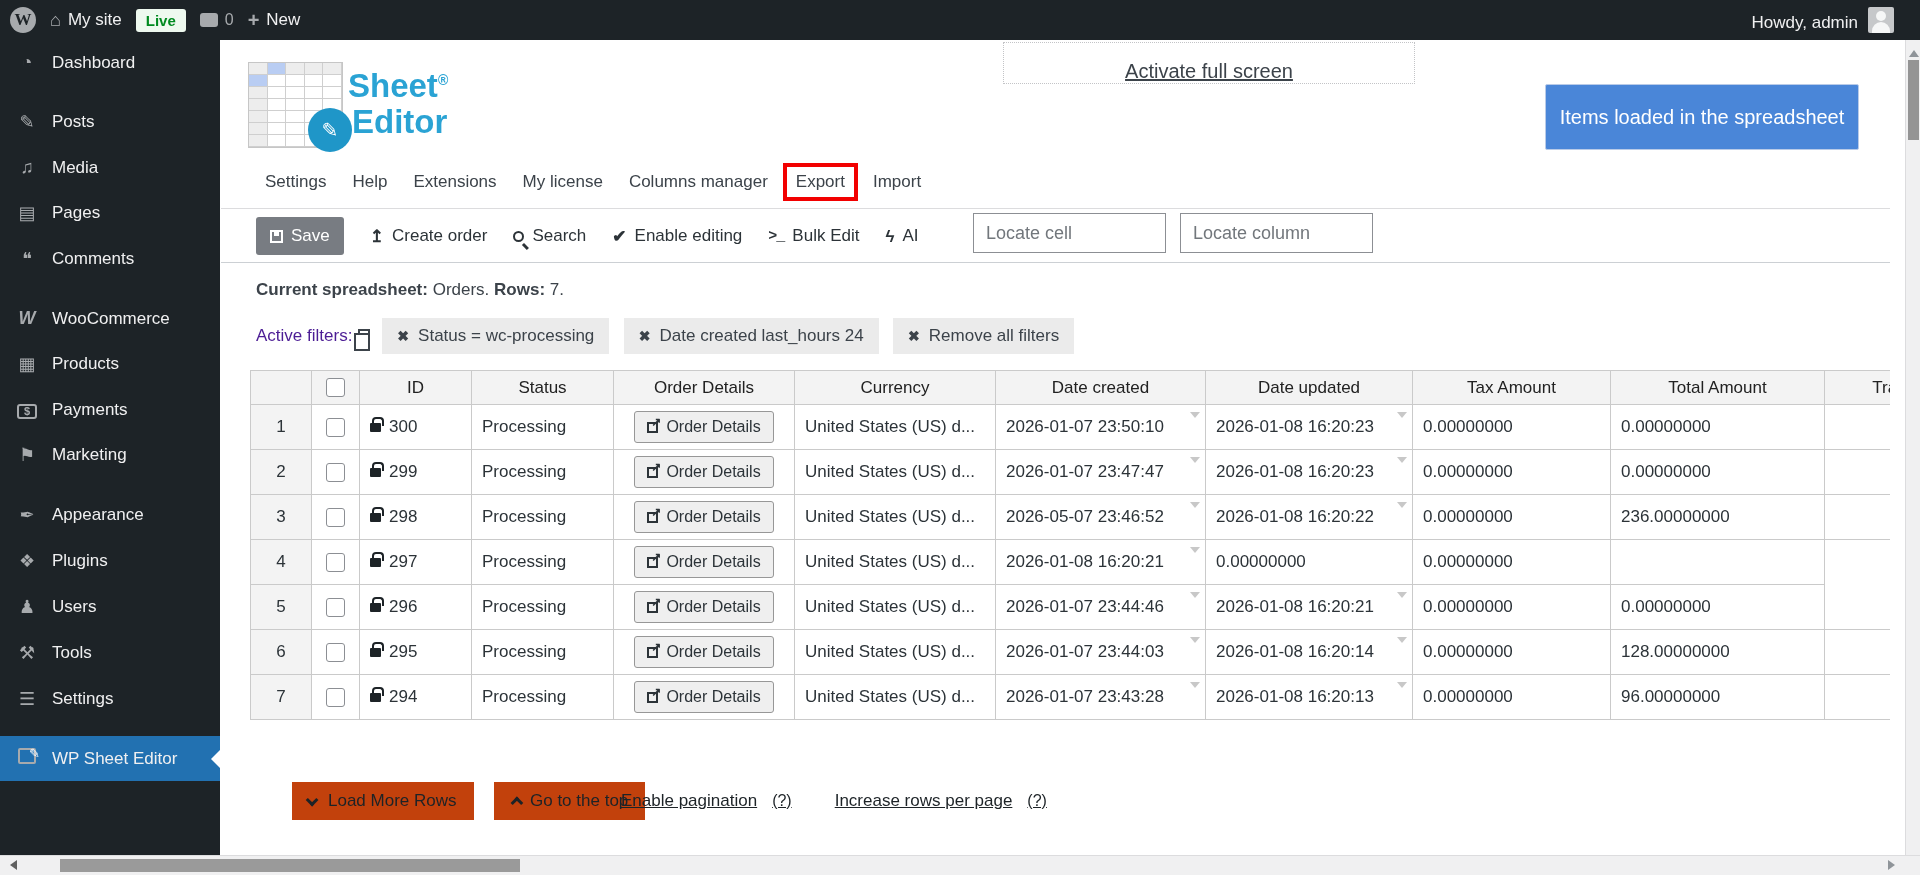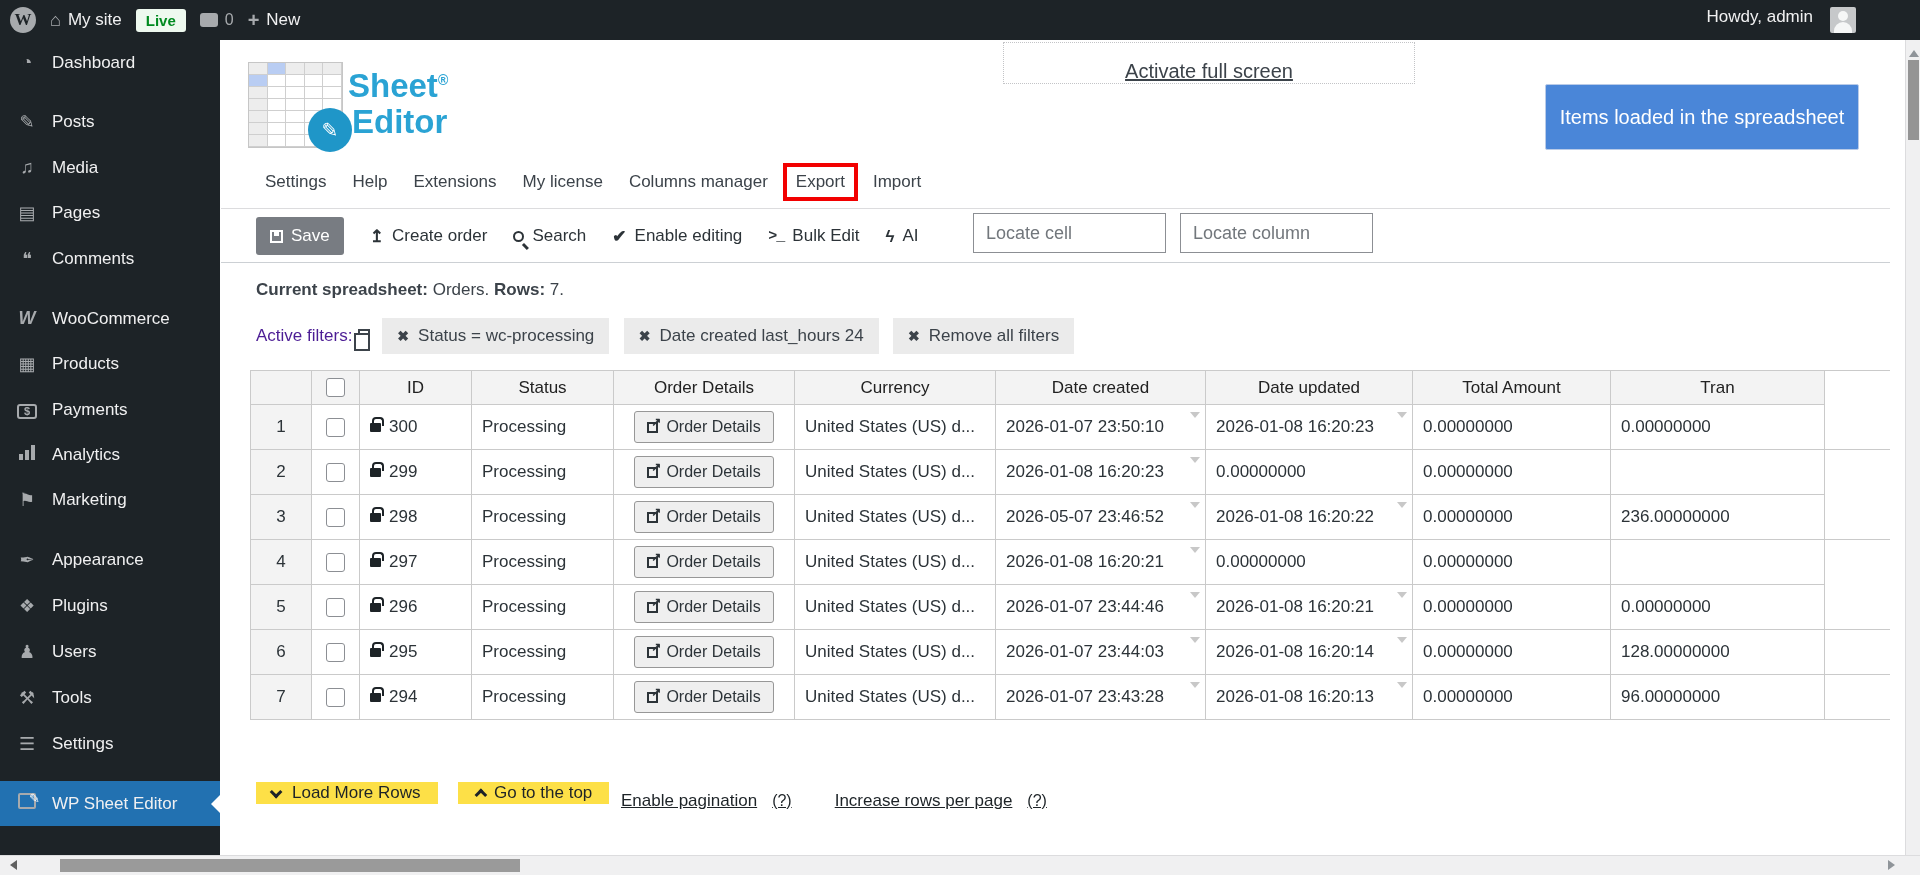--- a/index.html
+++ b/index.html
@@ -4,21 +4,21 @@
 <style>
   * { margin:0; padding:0; box-sizing:border-box; }
   html,body { width:1920px; height:875px; }
   body { position:relative; overflow:hidden; background:#fff;
          font-family:"Liberation Sans", sans-serif; color:#2c3338; }
 
   
   .adminbar { position:absolute; left:0; top:0; width:1920px; height:40px;
               background:#1d2327; display:flex; align-items:center; z-index:30; }
   .adminbar .left { display:flex; align-items:center; gap:14px; padding-left:10px; }
-  .adminbar .right { margin-left:auto; display:flex; align-items:flex-start; gap:17px; padding-right:64px; }
+  .adminbar .right { margin-left:auto; display:flex; align-items:flex-end; gap:10px; padding-right:26px; }
   .wp-logo { width:26px; height:26px; border-radius:50%; background:#a7aaad;
              color:#1d2327; font-family:"Liberation Serif", serif; font-weight:bold;
              font-size:17px; display:flex; align-items:center; justify-content:center; }
   .ab-item { color:#f0f0f1; font-size:17px; display:flex; align-items:center; gap:7px; cursor:pointer; }
   .ab-icon { color:#a7aaad; font-size:18px; line-height:1; }
   .live-badge { background:#eef9ef; color:#008a20; font-size:15px; font-weight:bold;
                 padding:3px 10px; border-radius:3px; }
   .bubble { width:18px; height:14px; background:#a7aaad; border-radius:3px; position:relative; }
   .bubble:after { content:""; position:absolute; left:3px; bottom:-5px;
                   border:5px solid transparent; border-top-color:#a7aaad; border-left-width:3px; border-right-width:3px; }
@@ -143,23 +143,23 @@
   .od-btn { margin:0 auto; display:flex; align-items:center; gap:8px; background:#efefef;
             border:1px solid #979797; border-radius:3px; padding:6px 12px; font-size:16px;
             color:#2c3338; cursor:pointer; }
   .extlink { display:inline-block; width:11px; height:11px; border:2px solid #2c3338; position:relative; }
   .extlink:after { content:"\2197"; position:absolute; right:-5px; top:-9px; font-size:12px;
                    font-weight:bold; background:transparent; }
   .dd { position:absolute; right:5px; top:7px; width:0; height:0;
         border:5px solid transparent; border-top:6px solid #c8c8c8; }
 
   
-  .foot-btn { position:absolute; top:782px; height:22px; background:#fde047; border:none;
+  .foot-btn { position:absolute; top:782px; height:38px; background:#c2410c; border:none;
               display:flex; align-items:center; gap:10px; padding:0 17px; font-size:17px;
-              color:#1d2327; cursor:pointer; font-family:"Liberation Sans", sans-serif; }
+              color:#1d2327; cursor:pointer; font-family:"Liberation Sans", sans-serif;margin-left:36px; }
   #load-more { left:256px; } #go-top { left:458px; }
   .chev { display:inline-block; width:9px; height:9px; border-left:3px solid #1d2327; border-bottom:3px solid #1d2327; }
   .chev.down { transform:rotate(-45deg) translateY(-2px); }
   .chev.up { transform:rotate(135deg) translateY(-2px); }
   .foot-links { position:absolute; left:621px; top:782px; height:38px; display:flex; align-items:center; gap:15px; }
   .foot-link { font-size:17px; color:#1d2327; text-decoration:underline; cursor:pointer; }
   .qmark { font-size:16px; color:#1d2327; text-decoration:underline; cursor:pointer; }
   .gap28 { width:13px; }
 </style>
 </head>
@@ -222,28 +222,20 @@
   <div class="menu-item">
     <span class="mi-icon">▦</span>
     <span>Products</span>
   </div>
 
   <div class="menu-item">
     <span class="mi-icon"><span class="payments-icon">$</span></span>
     <span>Payments</span>
   </div>
 
-  <div class="menu-item">
-    <span class="mi-icon"><span class="bars-icon">
-          <i style="height:6px"></i>
-          <i style="height:10px"></i>
-          <i style="height:15px"></i>
-        </span></span>
-    <span>Analytics</span>
-  </div>
 
   <div class="menu-item">
     <span class="mi-icon">⚑</span>
     <span>Marketing</span>
   </div>
 
   <div class="menu-item gap">
     <span class="mi-icon">✒</span>
     <span>Appearance</span>
   </div>
@@ -398,20 +390,21 @@
       <div class="tcell"></div>
       <div class="tcell">
         <span class="checkbox"></span>
       </div>
       <div class="tcell">ID</div>
       <div class="tcell">Status</div>
       <div class="tcell">Order Details</div>
       <div class="tcell">Currency</div>
       <div class="tcell">Date created</div>
       <div class="tcell">Date updated</div>
+      <div class="tcell">Tax Amount</div>
       <div class="tcell">Total Amount</div>
       <div class="tcell">Tran</div>
     </div>
   <div class="tbody" id="tbody">
   <div class="trow">
     <div class="tcell rownum">1</div>
     <div class="tcell ckcell">
           <span class="checkbox"></span>
         </div>
     <div class="tcell">
@@ -449,20 +442,24 @@
           <span>299</span>
         </div>
     <div class="tcell">Processing</div>
     <div class="tcell">
       <span class="od-btn">
         <span class="extlink"></span>
         <span>Order Details</span>
       </span>
     </div>
     <div class="tcell">United States (US) d...</div>
+    <div class="tcell">
+          <span>2026-01-07 23:47:47</span>
+          <span class="dd"></span>
+        </div>
     <div class="tcell">
           <span>2026-01-08 16:20:23</span>
           <span class="dd"></span>
         </div>
     <div class="tcell">0.00000000</div>
     <div class="tcell">0.00000000</div>
     <div class="tcell"></div>
   </div>
 
   <div class="trow">

